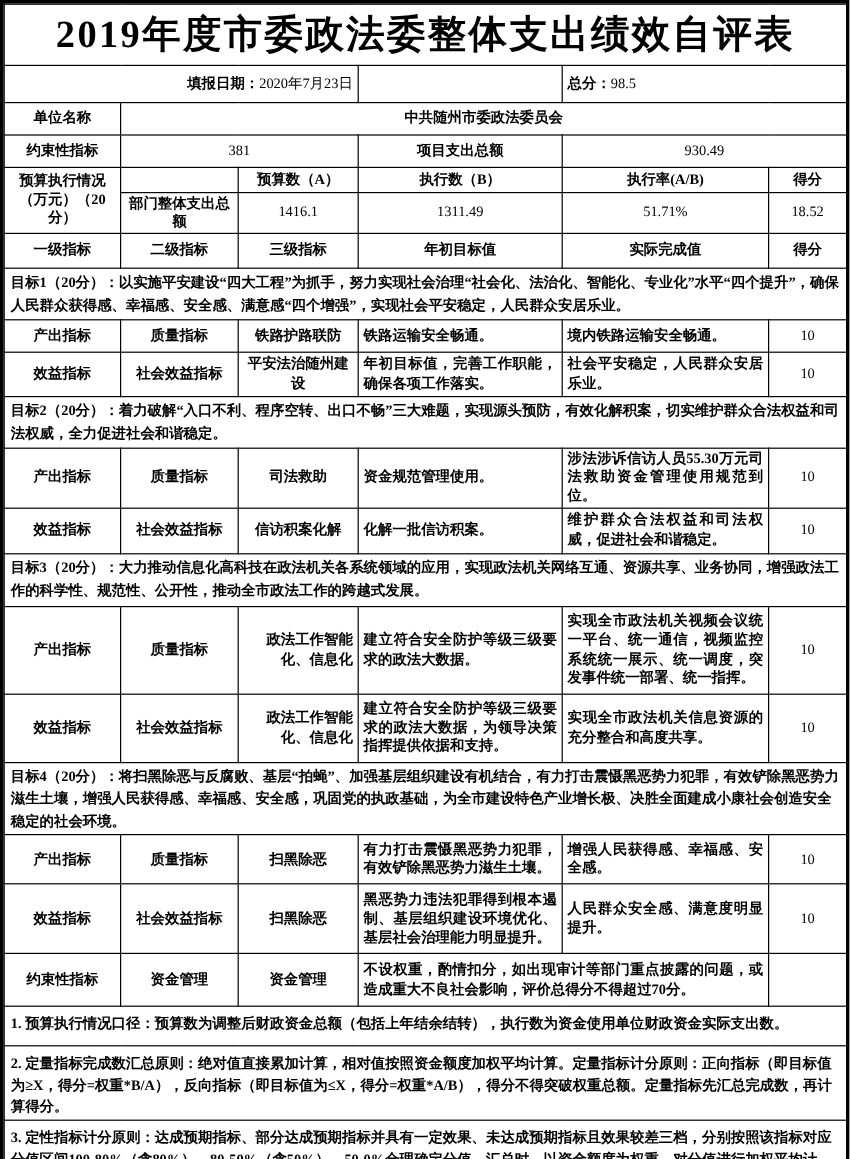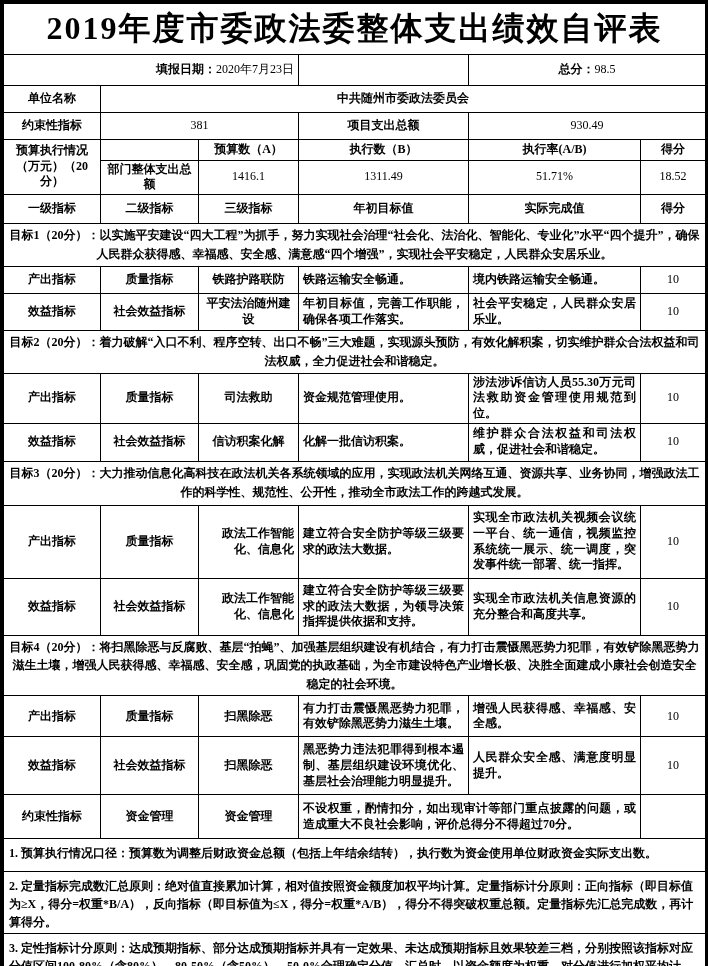--- a/index.html
+++ b/index.html
@@ -4,24 +4,24 @@
 <style>
   * { box-sizing: border-box; }
   html, body { margin: 0; padding: 0; background: #fff; }
   body { width: 708px; font-family: "Liberation Serif", "DejaVu Serif", serif; color: #000; }
   .sheet { width: 708px; min-height: 966px; border: 3px solid #000; background: #fff; }
   table { width: 100%; border-collapse: collapse; table-layout: fixed; }
   td { border: 1px solid #000; padding: 1px 4px; text-align: center; vertical-align: middle;
        font-size: 12px; line-height: 1.3; font-weight: bold; word-break: break-all; overflow: hidden; }
   .title-cell { font-size: 32px; font-weight: bold; letter-spacing: 2px; padding: 4px 0; }
   .left   { text-align: right; margin-top: 27px; }
-  .right  { text-align: center; }
+  .right  { text-align: left; }
   .just   { text-align: justify; text-align-last: left; }
   .num    { font-weight: normal; }
-  .goaltext { text-align: center; line-height: 1.55; padding: 2px 5px; }
+  .goaltext { text-align: left; line-height: 1.55; padding: 2px 5px; }
   .note   { text-align: left; line-height: 1.5; padding: 2px 5px; vertical-align: top; padding-top: 5px; }
   .rh44{height:44px}.rh31{height:31px}.rh27{height:27px}.rh21{height:21px}.rh29{height:29px}
   .rh43{height:43px}.rh37{height:37px}.rh38{height:38px}.rh73{height:73px}.rh57{height:57px}
   .rh60{height:60px}.rh41{height:41px}.rh58{height:58px}.rh33{height:33px}.rh55{height:55px}
   .rh46{height:46px}
 </style>
 </head>
 <body>
 
 <div class="sheet">

